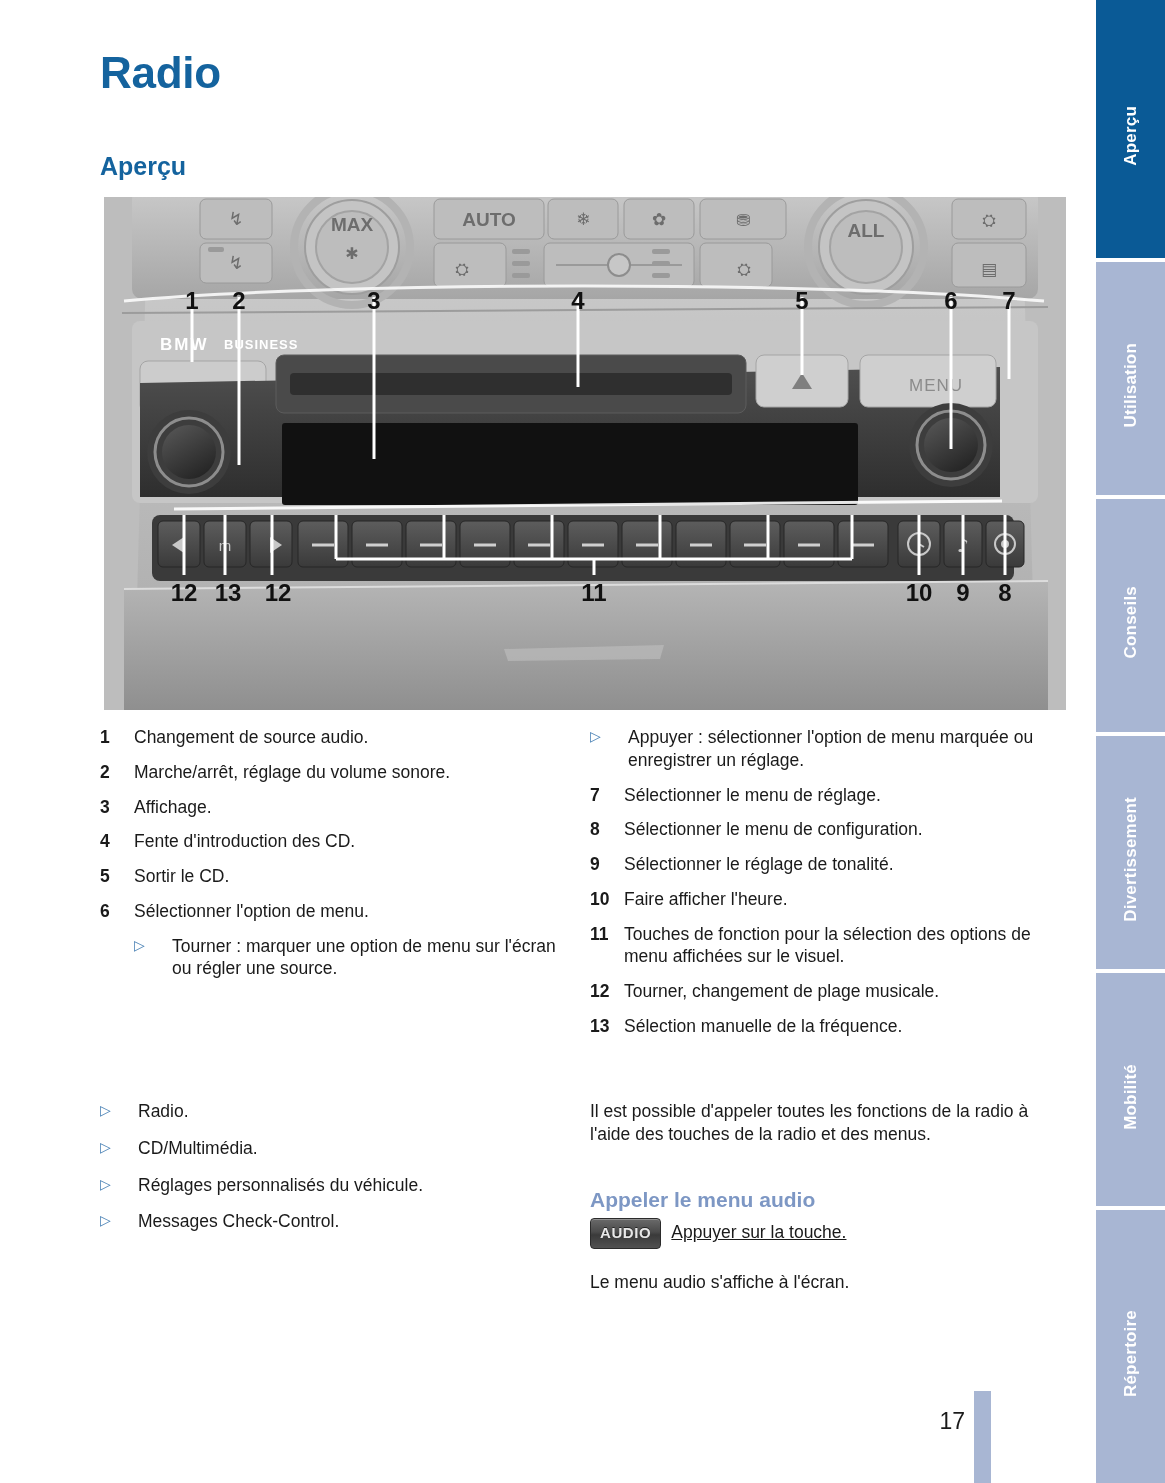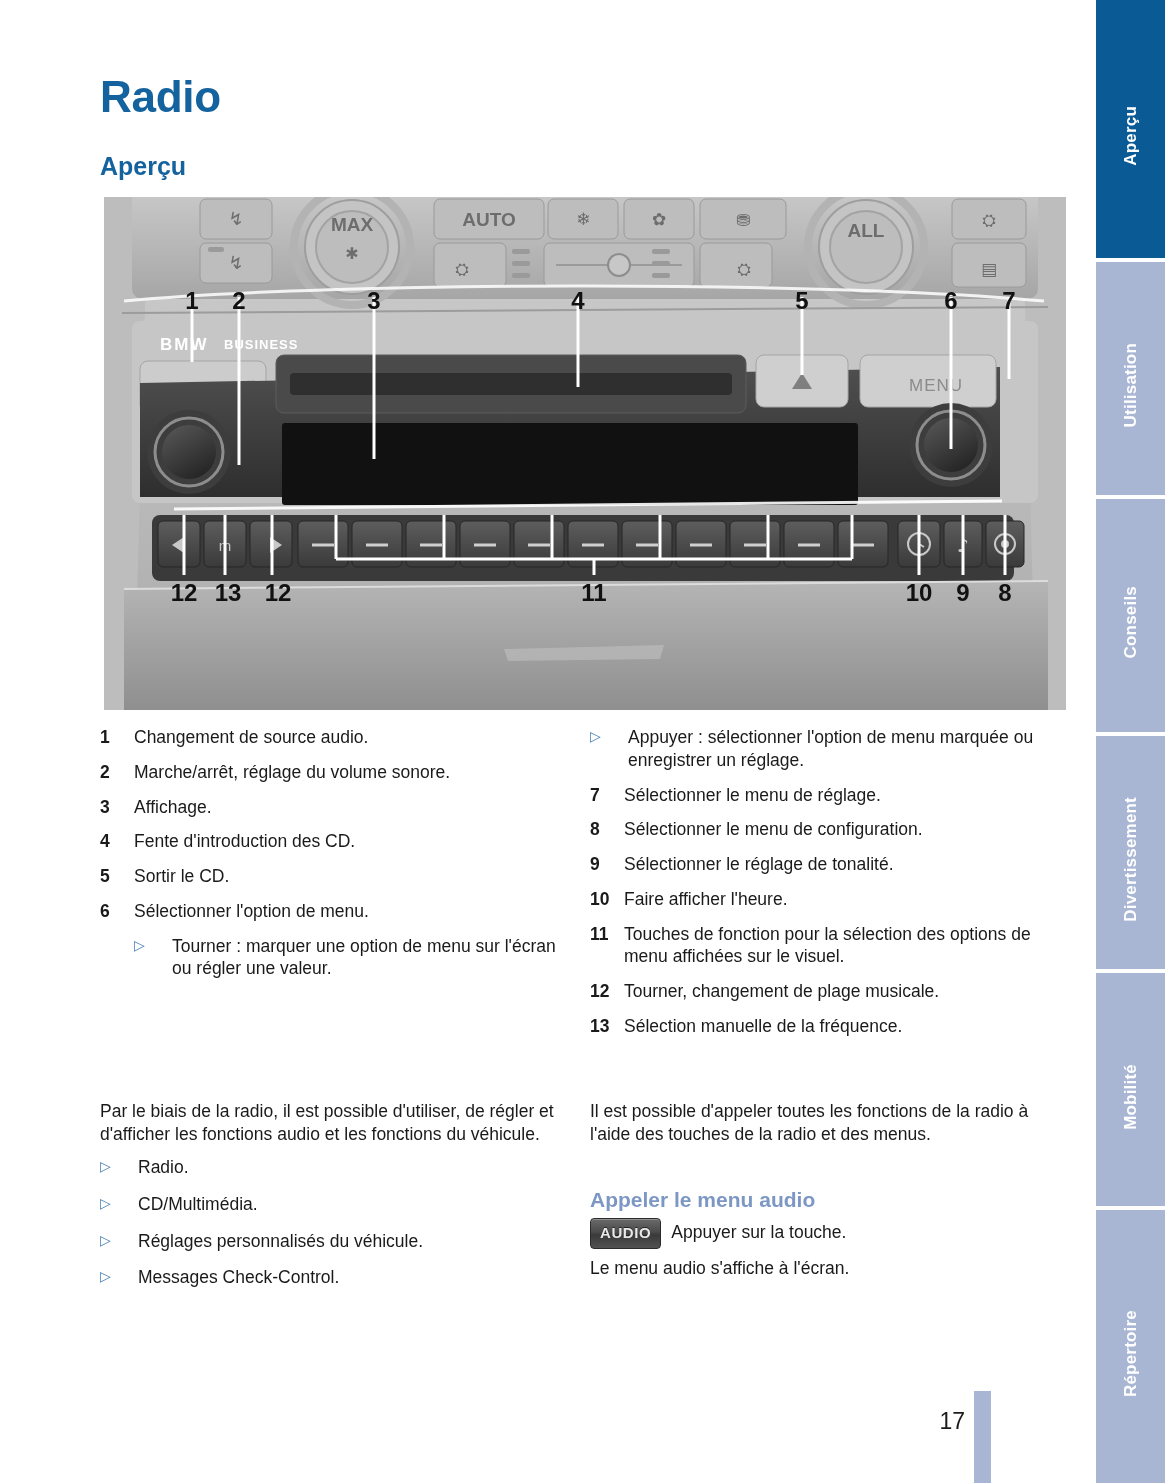--- a/index.html
+++ b/index.html
@@ -16,21 +16,21 @@
        background:#a8b6d3;display:flex;align-items:center;justify-content:center;}
   .tab.active{background:#0a5a96;width:69px;}
   .tab .tabtxt{
     writing-mode:vertical-rl;transform:rotate(180deg);
     color:#ffffff;font-weight:bold;font-size:17px;letter-spacing:.2px;
     white-space:nowrap;padding-bottom:14px;
   }
   .tab.active .tabtxt{color:#ffffff;}
 
   
-  .h1{position:absolute;left:100px;top:48px;font-size:44px;font-weight:bold;color:#14639e;letter-spacing:-0.3px;margin-top:24px;}
+  .h1{position:absolute;left:100px;top:48px;font-size:44px;font-weight:bold;color:#14639e;letter-spacing:-0.3px;}
   .h2{position:absolute;left:100px;top:152px;font-size:25px;font-weight:bold;color:#14639e;}
 
   
   .photo{position:absolute;left:104px;top:197px;width:962px;height:513px;overflow:hidden;background:#b9b9b9;}
   .photo svg{display:block;}
 
   
   .col{position:absolute;width:460px;}
   .colL{left:100px;}
   .colR{left:590px;}
@@ -53,21 +53,21 @@
 
   .audiokey{
     display:inline-block;vertical-align:middle;
     background:linear-gradient(180deg,#6a6a6a 0%,#4a4a4a 45%,#3a3a3a 55%,#515151 100%);
     border:1px solid #2b2b2b;border-radius:4px;
     color:#e8e8e8;font-size:15px;font-weight:bold;letter-spacing:.6px;
     padding:4px 9px 5px 9px;
     box-shadow:inset 0 1px 0 rgba(255,255,255,.28);
     text-shadow:0 -1px 0 rgba(0,0,0,.6);
   }
-  .keyline{font-size:17.5px;line-height:1.32;margin:2px 0 8px 0;}
+  .keyline{font-size:17.5px;line-height:1.32;margin:2px 0 22px 0;text-decoration:underline;}
   .keyline .after{margin-left:10px;}
 
   
   .pagenum{position:absolute;right:200px;bottom:48px;font-size:23px;color:#1a1a1a;}
   .pagebar{position:absolute;right:174px;bottom:0px;width:17px;height:92px;background:#a8b6d3;}
 </style>
 </head>
 <body>
 
 <div class="page">
@@ -332,21 +332,21 @@
       <div class="nrow">
         <span class="num">5</span>
         <span class="txt">Sortir le CD.</span>
       </div>
       <div class="nrow">
         <span class="num">6</span>
         <span class="txt">Sélectionner l'option de menu.</span>
       </div>
       <div class="subrow">
         <span class="bul">▷</span>
-        <span class="txt">Tourner : marquer une option de menu sur l'écran ou régler une valeur.</span>
+        <span class="txt">Tourner : marquer une option de menu sur l'écran ou régler une source.</span>
       </div>
     </div>
   </div>
 
   <div class="col colR" style="top:726px;">
     <div class="numlist">
       <div class="subrow" style="padding-left:0px;">
         <span class="bul">▷</span>
         <span class="txt">Appuyer : sélectionner l'option de menu marquée ou enregistrer un réglage.</span>
       </div>
@@ -375,21 +375,20 @@
         <span class="txt">Tourner, changement de plage musicale.</span>
       </div>
       <div class="nrow">
         <span class="num">13</span>
         <span class="txt">Sélection manuelle de la fréquence.</span>
       </div>
     </div>
   </div>
 
   <div class="col colL" style="top:1100px;">
-    <p class="para">Par le biais de la radio, il est possible d'utiliser, de régler et d'afficher les fonctions audio et les fonctions du véhicule.</p>
     <ul class="blist">
       <li>
         <span class="bul">▷</span>
         <span>Radio.</span>
       </li>
       <li>
         <span class="bul">▷</span>
         <span>CD/Multimédia.</span>
       </li>
       <li>

